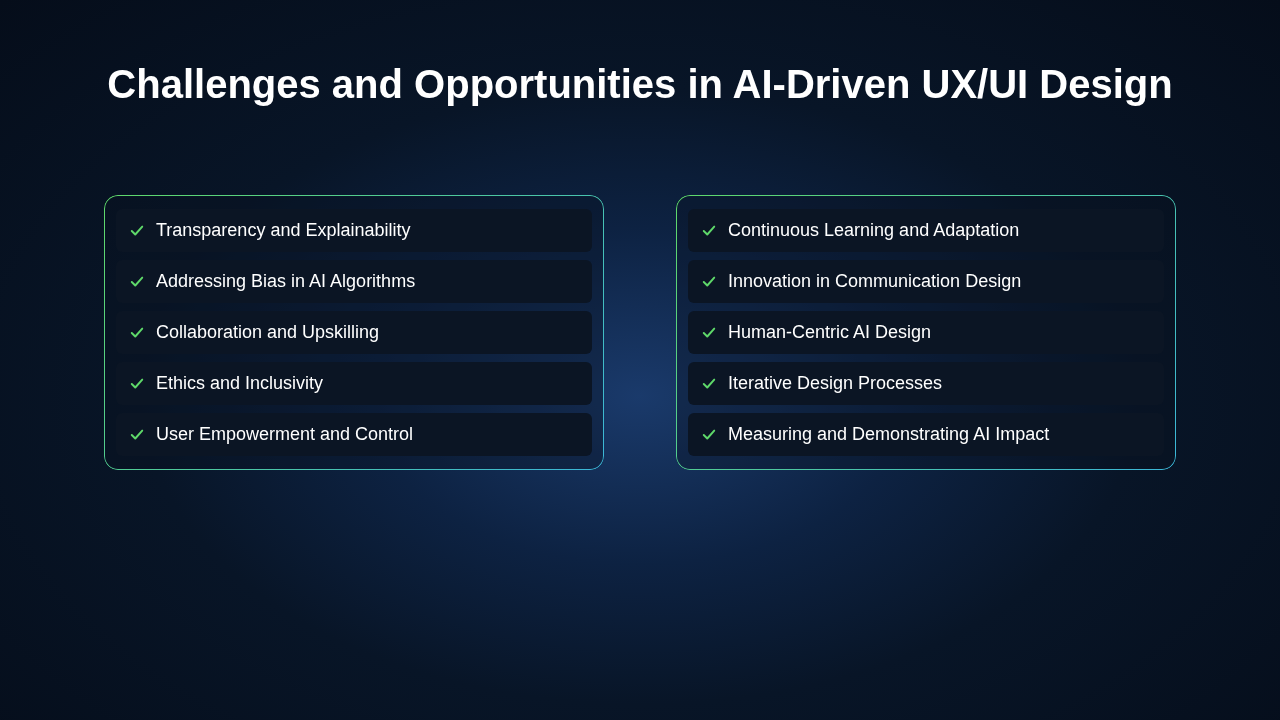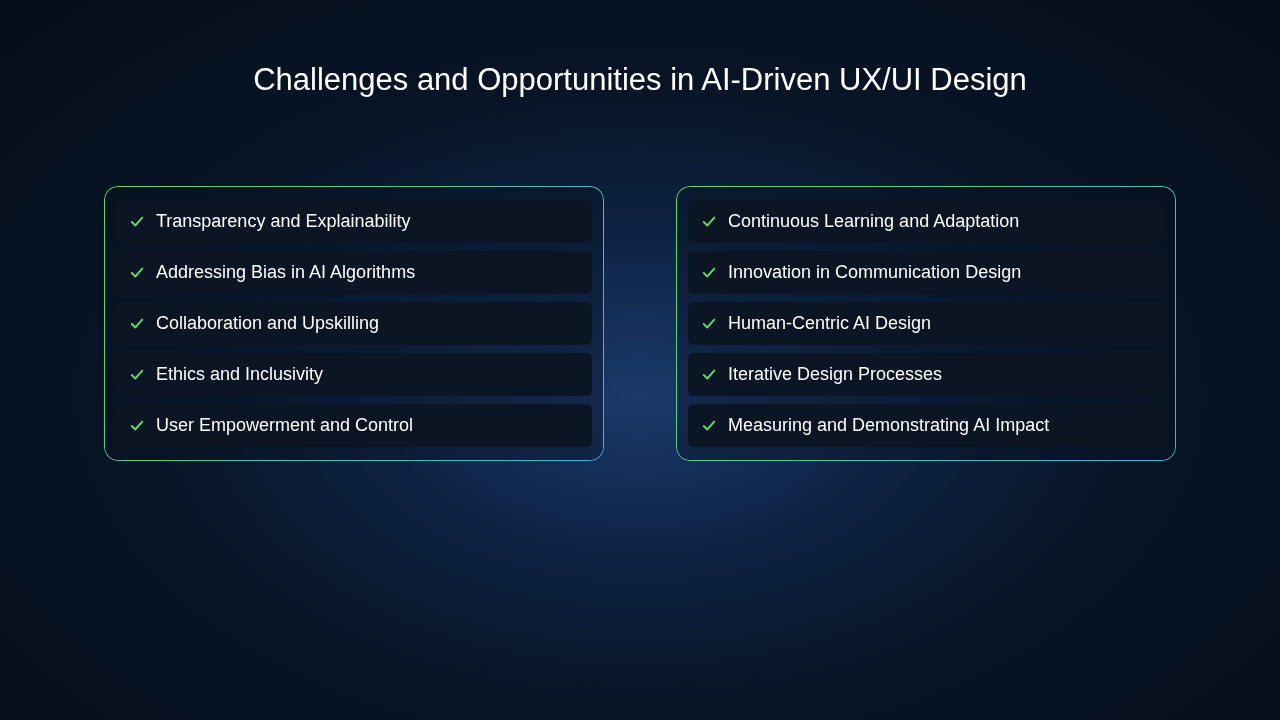--- a/index.html
+++ b/index.html
@@ -9,22 +9,22 @@
     }
     body {
       width: 1280px;
       height: 720px;
       background: radial-gradient(ellipse at center 55%, #1a3a6b 0%, #0d2242 30%, #081527 55%, #050d1a 100%);
       font-family: 'Segoe UI', Tahoma, Geneva, Verdana, sans-serif;
       overflow: hidden;
     }
     .title {
       color: #ffffff;
-      font-size: 31px;
-      font-weight: 400;
+      font-size: 40px;
+      font-weight: 700;
       text-align: center;
       padding-top: 62px;
       padding-bottom: 20px;
     }
     .lists-container {
       display: flex;
       justify-content: center;
       gap: 72px;
       margin-top: 68px;
       padding: 0 70px;

